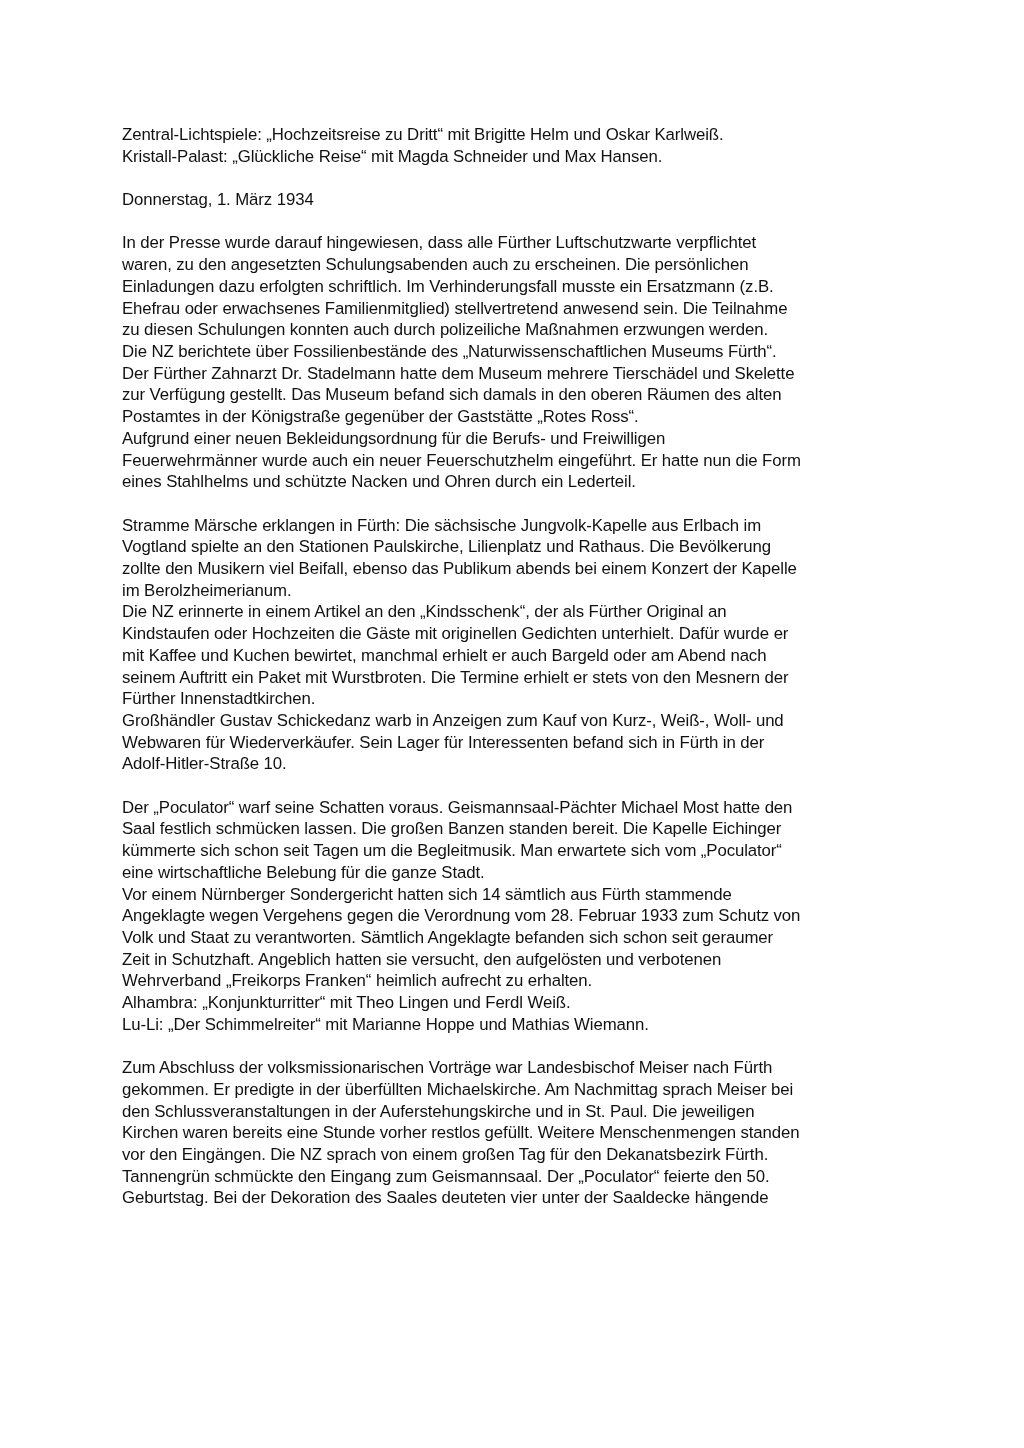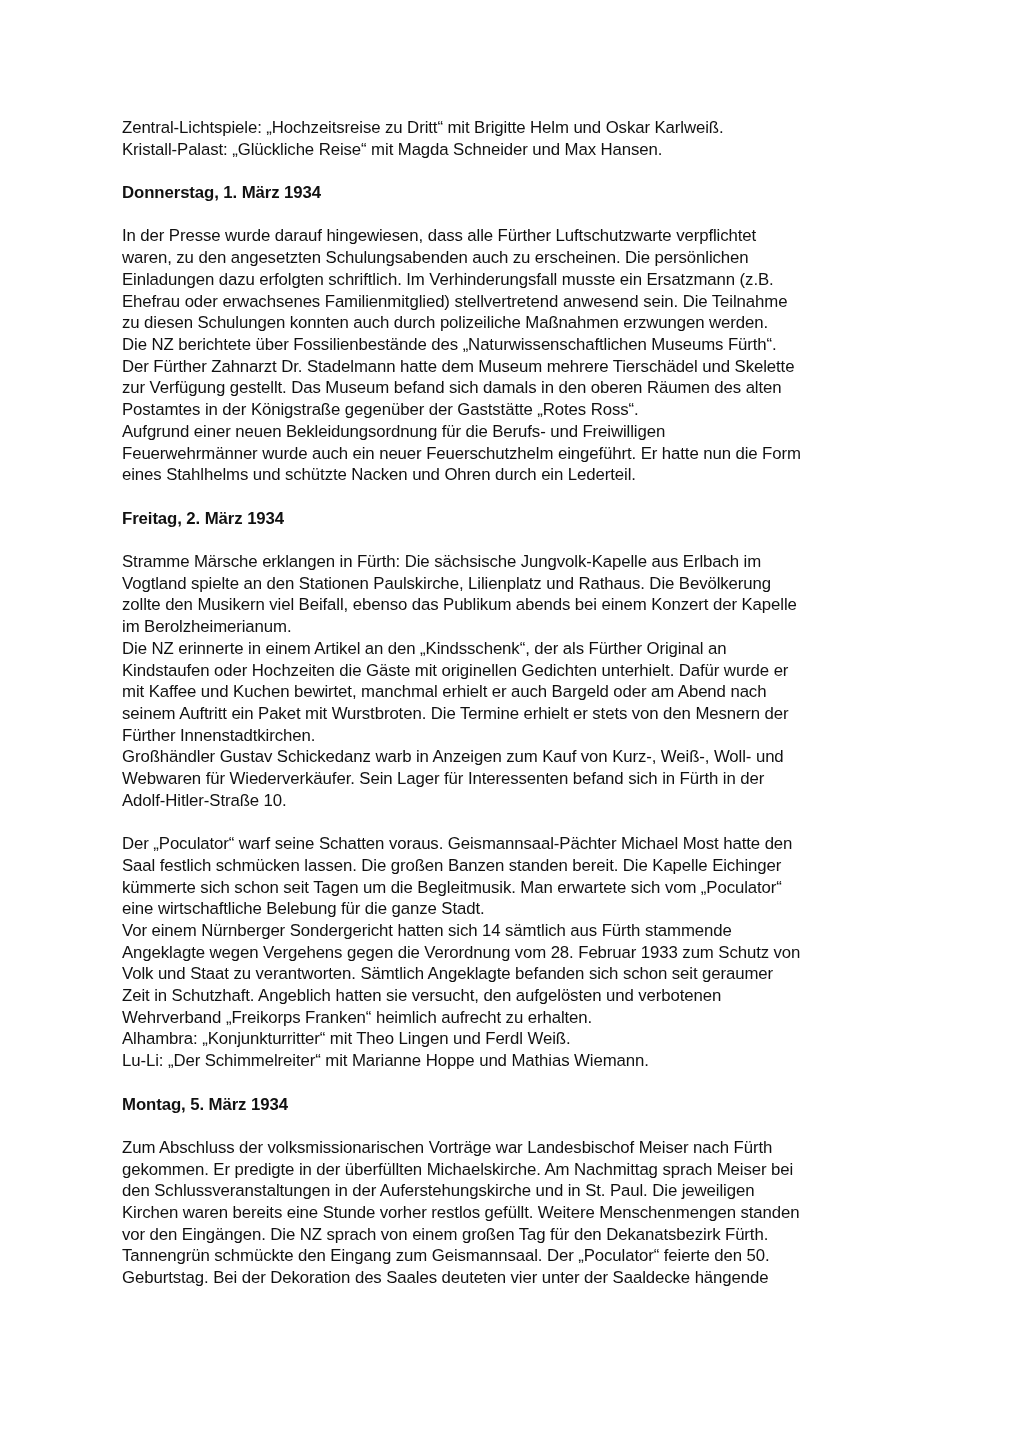--- a/index.html
+++ b/index.html
@@ -8,39 +8,39 @@
   }
   body {
     width: 1024px;
     height: 1448px;
     background: #ffffff;
     overflow: hidden;
   }
   .page {
     position: absolute;
     left: 122px;
-    top: 117px;
+    top: 124px;
     width: 840px;
     color: #111111;
     font-family: "Liberation Sans", sans-serif;
     font-size: 16.8px;
     line-height: 21.7px;
     letter-spacing: -0.1px;
   }
   .page > * {
     margin: 0;
     white-space: pre;      
     font-size: inherit;
     line-height: inherit;
   }
   .page > * + * {
     margin-top: 21.7px;    
   }
   .heading {
-    font-weight: bold;
+    font-weight: normal;
   }
 </style>
 </head>
 <body>
 
 <main class="page">
   <p class="para">Zentral-Lichtspiele: „Hochzeitsreise zu Dritt“ mit Brigitte Helm und Oskar Karlweiß.
 Kristall-Palast: „Glückliche Reise“ mit Magda Schneider und Max Hansen.</p>
 
   <h2 class="heading">Donnerstag, 1. März 1934</h2>
@@ -51,21 +51,20 @@
 Ehefrau oder erwachsenes Familienmitglied) stellvertretend anwesend sein. Die Teilnahme
 zu diesen Schulungen konnten auch durch polizeiliche Maßnahmen erzwungen werden.
 Die NZ berichtete über Fossilienbestände des „Naturwissenschaftlichen Museums Fürth“.
 Der Fürther Zahnarzt Dr. Stadelmann hatte dem Museum mehrere Tierschädel und Skelette
 zur Verfügung gestellt. Das Museum befand sich damals in den oberen Räumen des alten
 Postamtes in der Königstraße gegenüber der Gaststätte „Rotes Ross“.
 Aufgrund einer neuen Bekleidungsordnung für die Berufs- und Freiwilligen
 Feuerwehrmänner wurde auch ein neuer Feuerschutzhelm eingeführt. Er hatte nun die Form
 eines Stahlhelms und schützte Nacken und Ohren durch ein Lederteil.</p>
 
-  <h2 class="heading">Freitag, 2. März 1934</h2>
 
   <p class="para">Stramme Märsche erklangen in Fürth: Die sächsische Jungvolk-Kapelle aus Erlbach im
 Vogtland spielte an den Stationen Paulskirche, Lilienplatz und Rathaus. Die Bevölkerung
 zollte den Musikern viel Beifall, ebenso das Publikum abends bei einem Konzert der Kapelle
 im Berolzheimerianum.
 Die NZ erinnerte in einem Artikel an den „Kindsschenk“, der als Fürther Original an
 Kindstaufen oder Hochzeiten die Gäste mit originellen Gedichten unterhielt. Dafür wurde er
 mit Kaffee und Kuchen bewirtet, manchmal erhielt er auch Bargeld oder am Abend nach
 seinem Auftritt ein Paket mit Wurstbroten. Die Termine erhielt er stets von den Mesnern der
 Fürther Innenstadtkirchen.
@@ -79,21 +78,20 @@
 kümmerte sich schon seit Tagen um die Begleitmusik. Man erwartete sich vom „Poculator“
 eine wirtschaftliche Belebung für die ganze Stadt.
 Vor einem Nürnberger Sondergericht hatten sich 14 sämtlich aus Fürth stammende
 Angeklagte wegen Vergehens gegen die Verordnung vom 28. Februar 1933 zum Schutz von
 Volk und Staat zu verantworten. Sämtlich Angeklagte befanden sich schon seit geraumer
 Zeit in Schutzhaft. Angeblich hatten sie versucht, den aufgelösten und verbotenen
 Wehrverband „Freikorps Franken“ heimlich aufrecht zu erhalten.
 Alhambra: „Konjunkturritter“ mit Theo Lingen und Ferdl Weiß.
 Lu-Li: „Der Schimmelreiter“ mit Marianne Hoppe und Mathias Wiemann.</p>
 
-  <h2 class="heading">Montag, 5. März 1934</h2>
 
   <p class="para">Zum Abschluss der volksmissionarischen Vorträge war Landesbischof Meiser nach Fürth
 gekommen. Er predigte in der überfüllten Michaelskirche. Am Nachmittag sprach Meiser bei
 den Schlussveranstaltungen in der Auferstehungskirche und in St. Paul. Die jeweiligen
 Kirchen waren bereits eine Stunde vorher restlos gefüllt. Weitere Menschenmengen standen
 vor den Eingängen. Die NZ sprach von einem großen Tag für den Dekanatsbezirk Fürth.
 Tannengrün schmückte den Eingang zum Geismannsaal. Der „Poculator“ feierte den 50.
 Geburtstag. Bei der Dekoration des Saales deuteten vier unter der Saaldecke hängende</p>
 </main>
 

